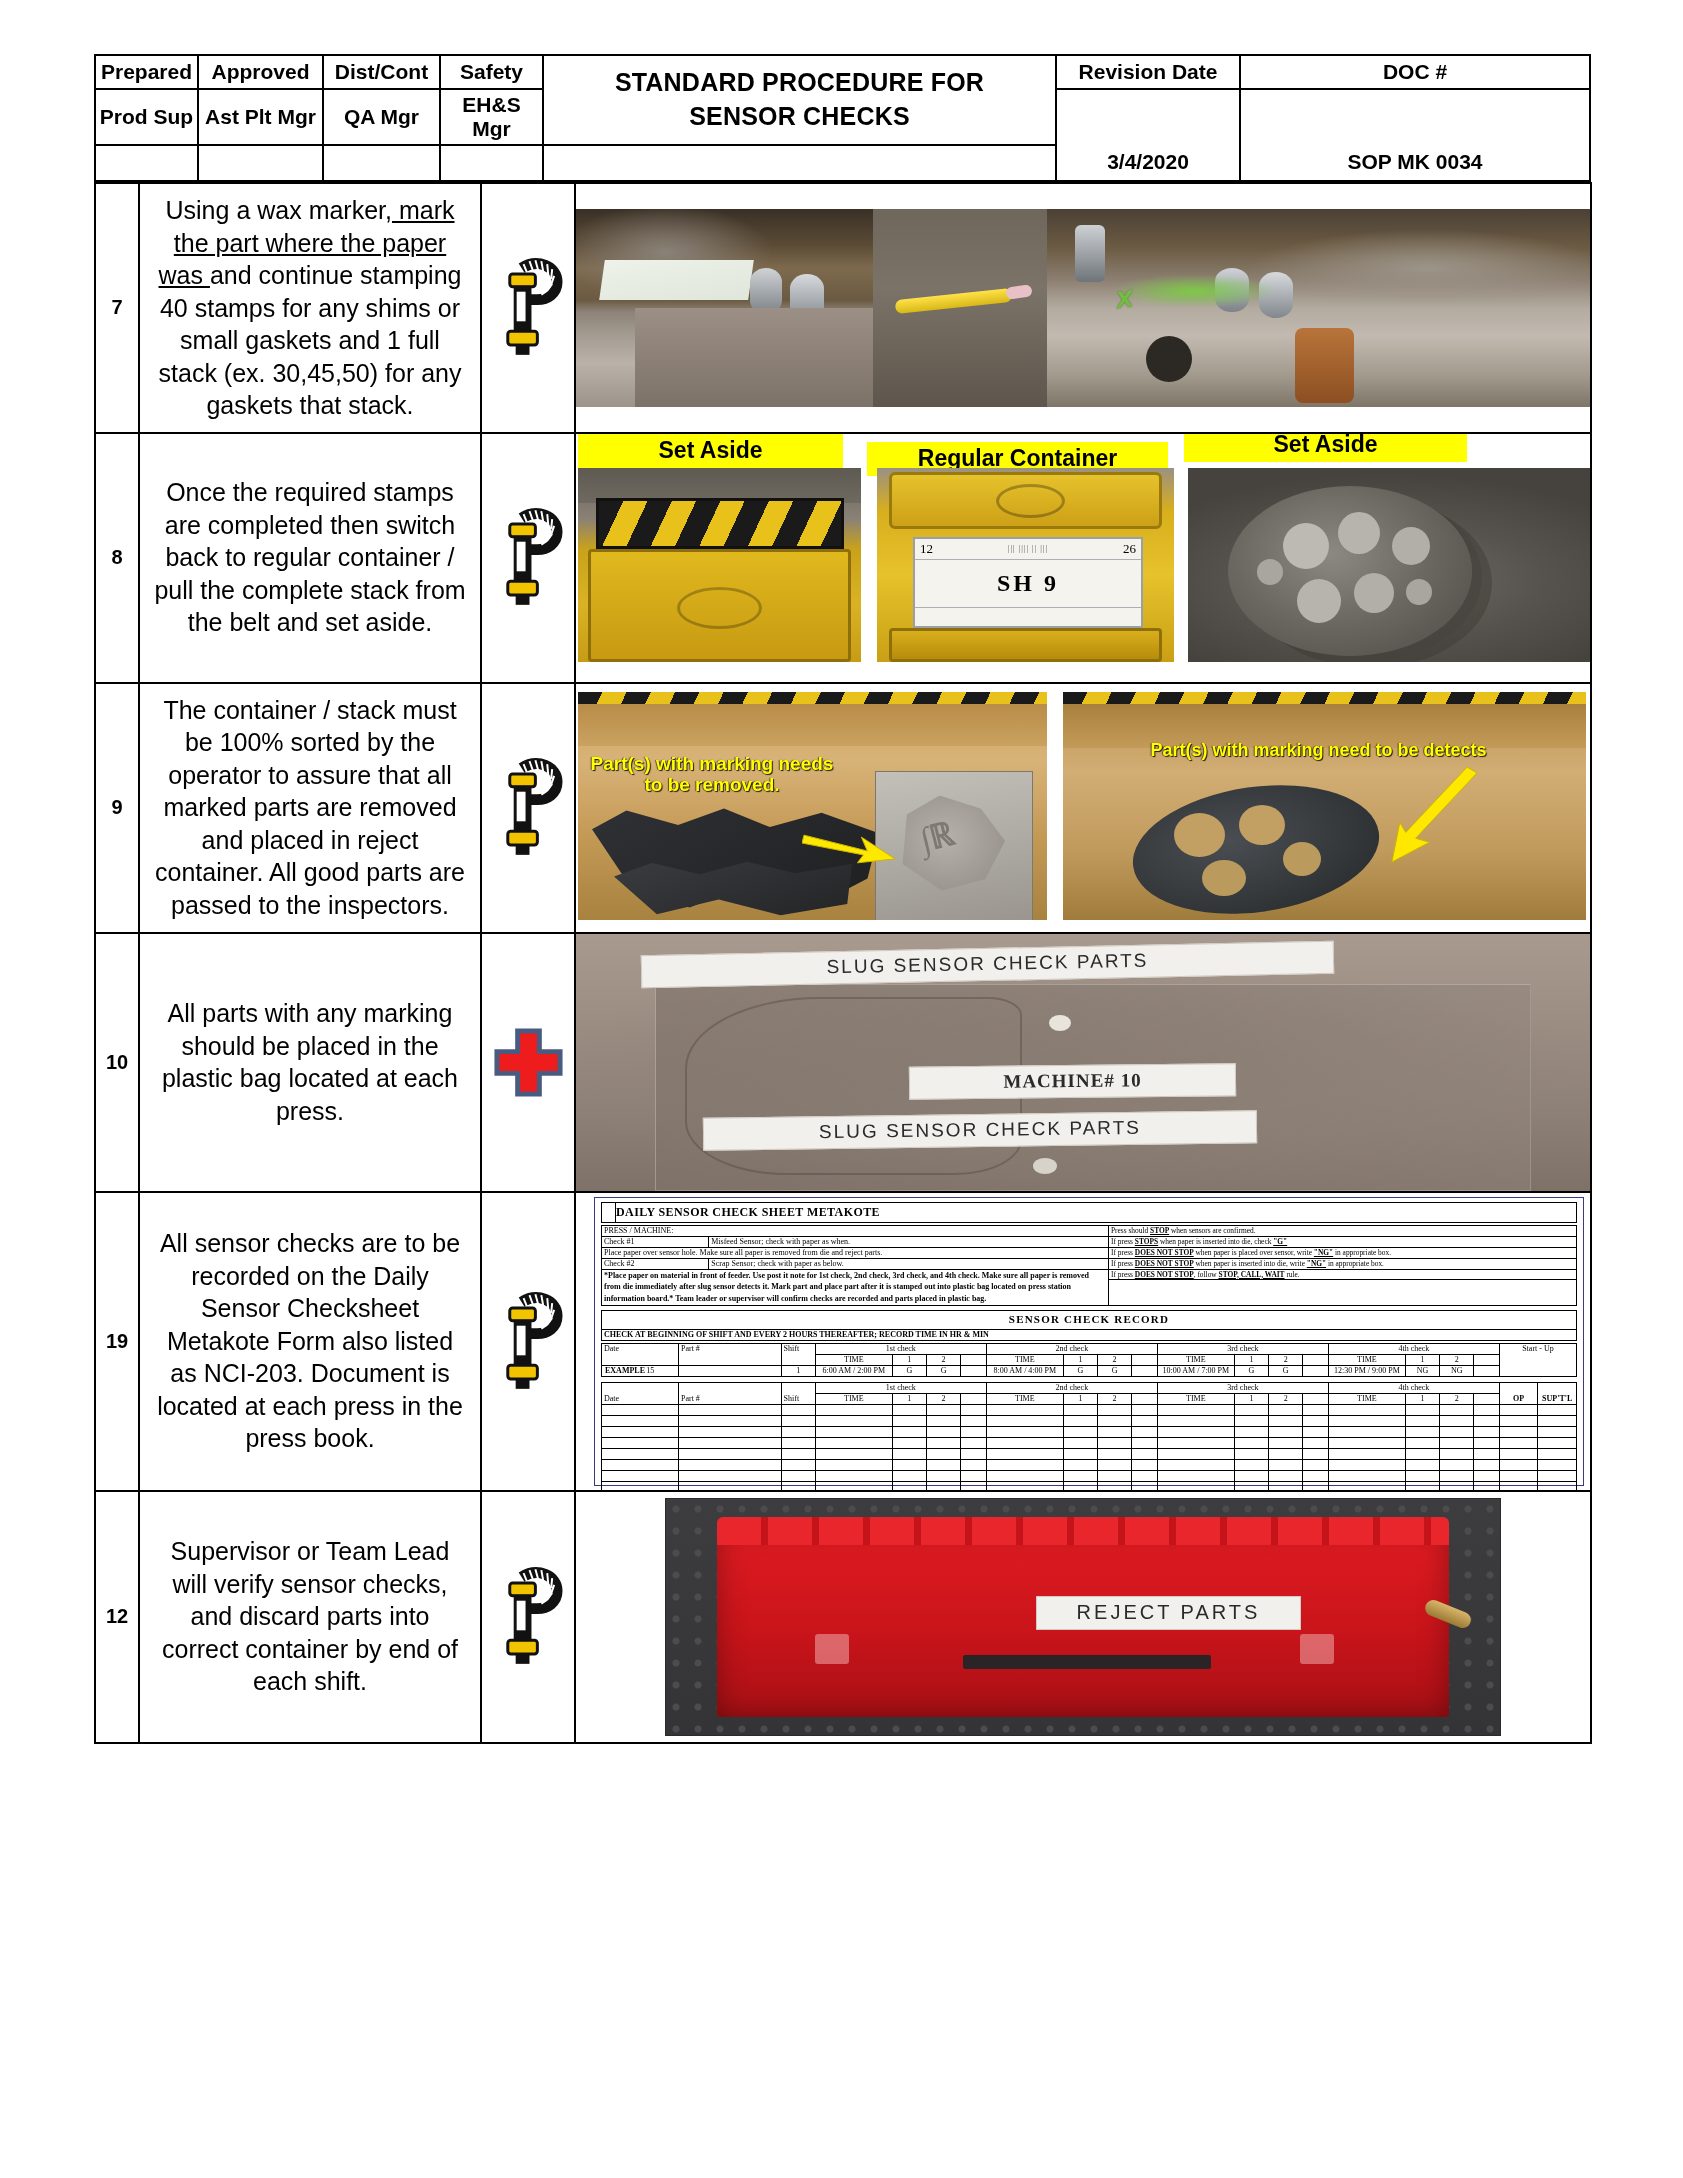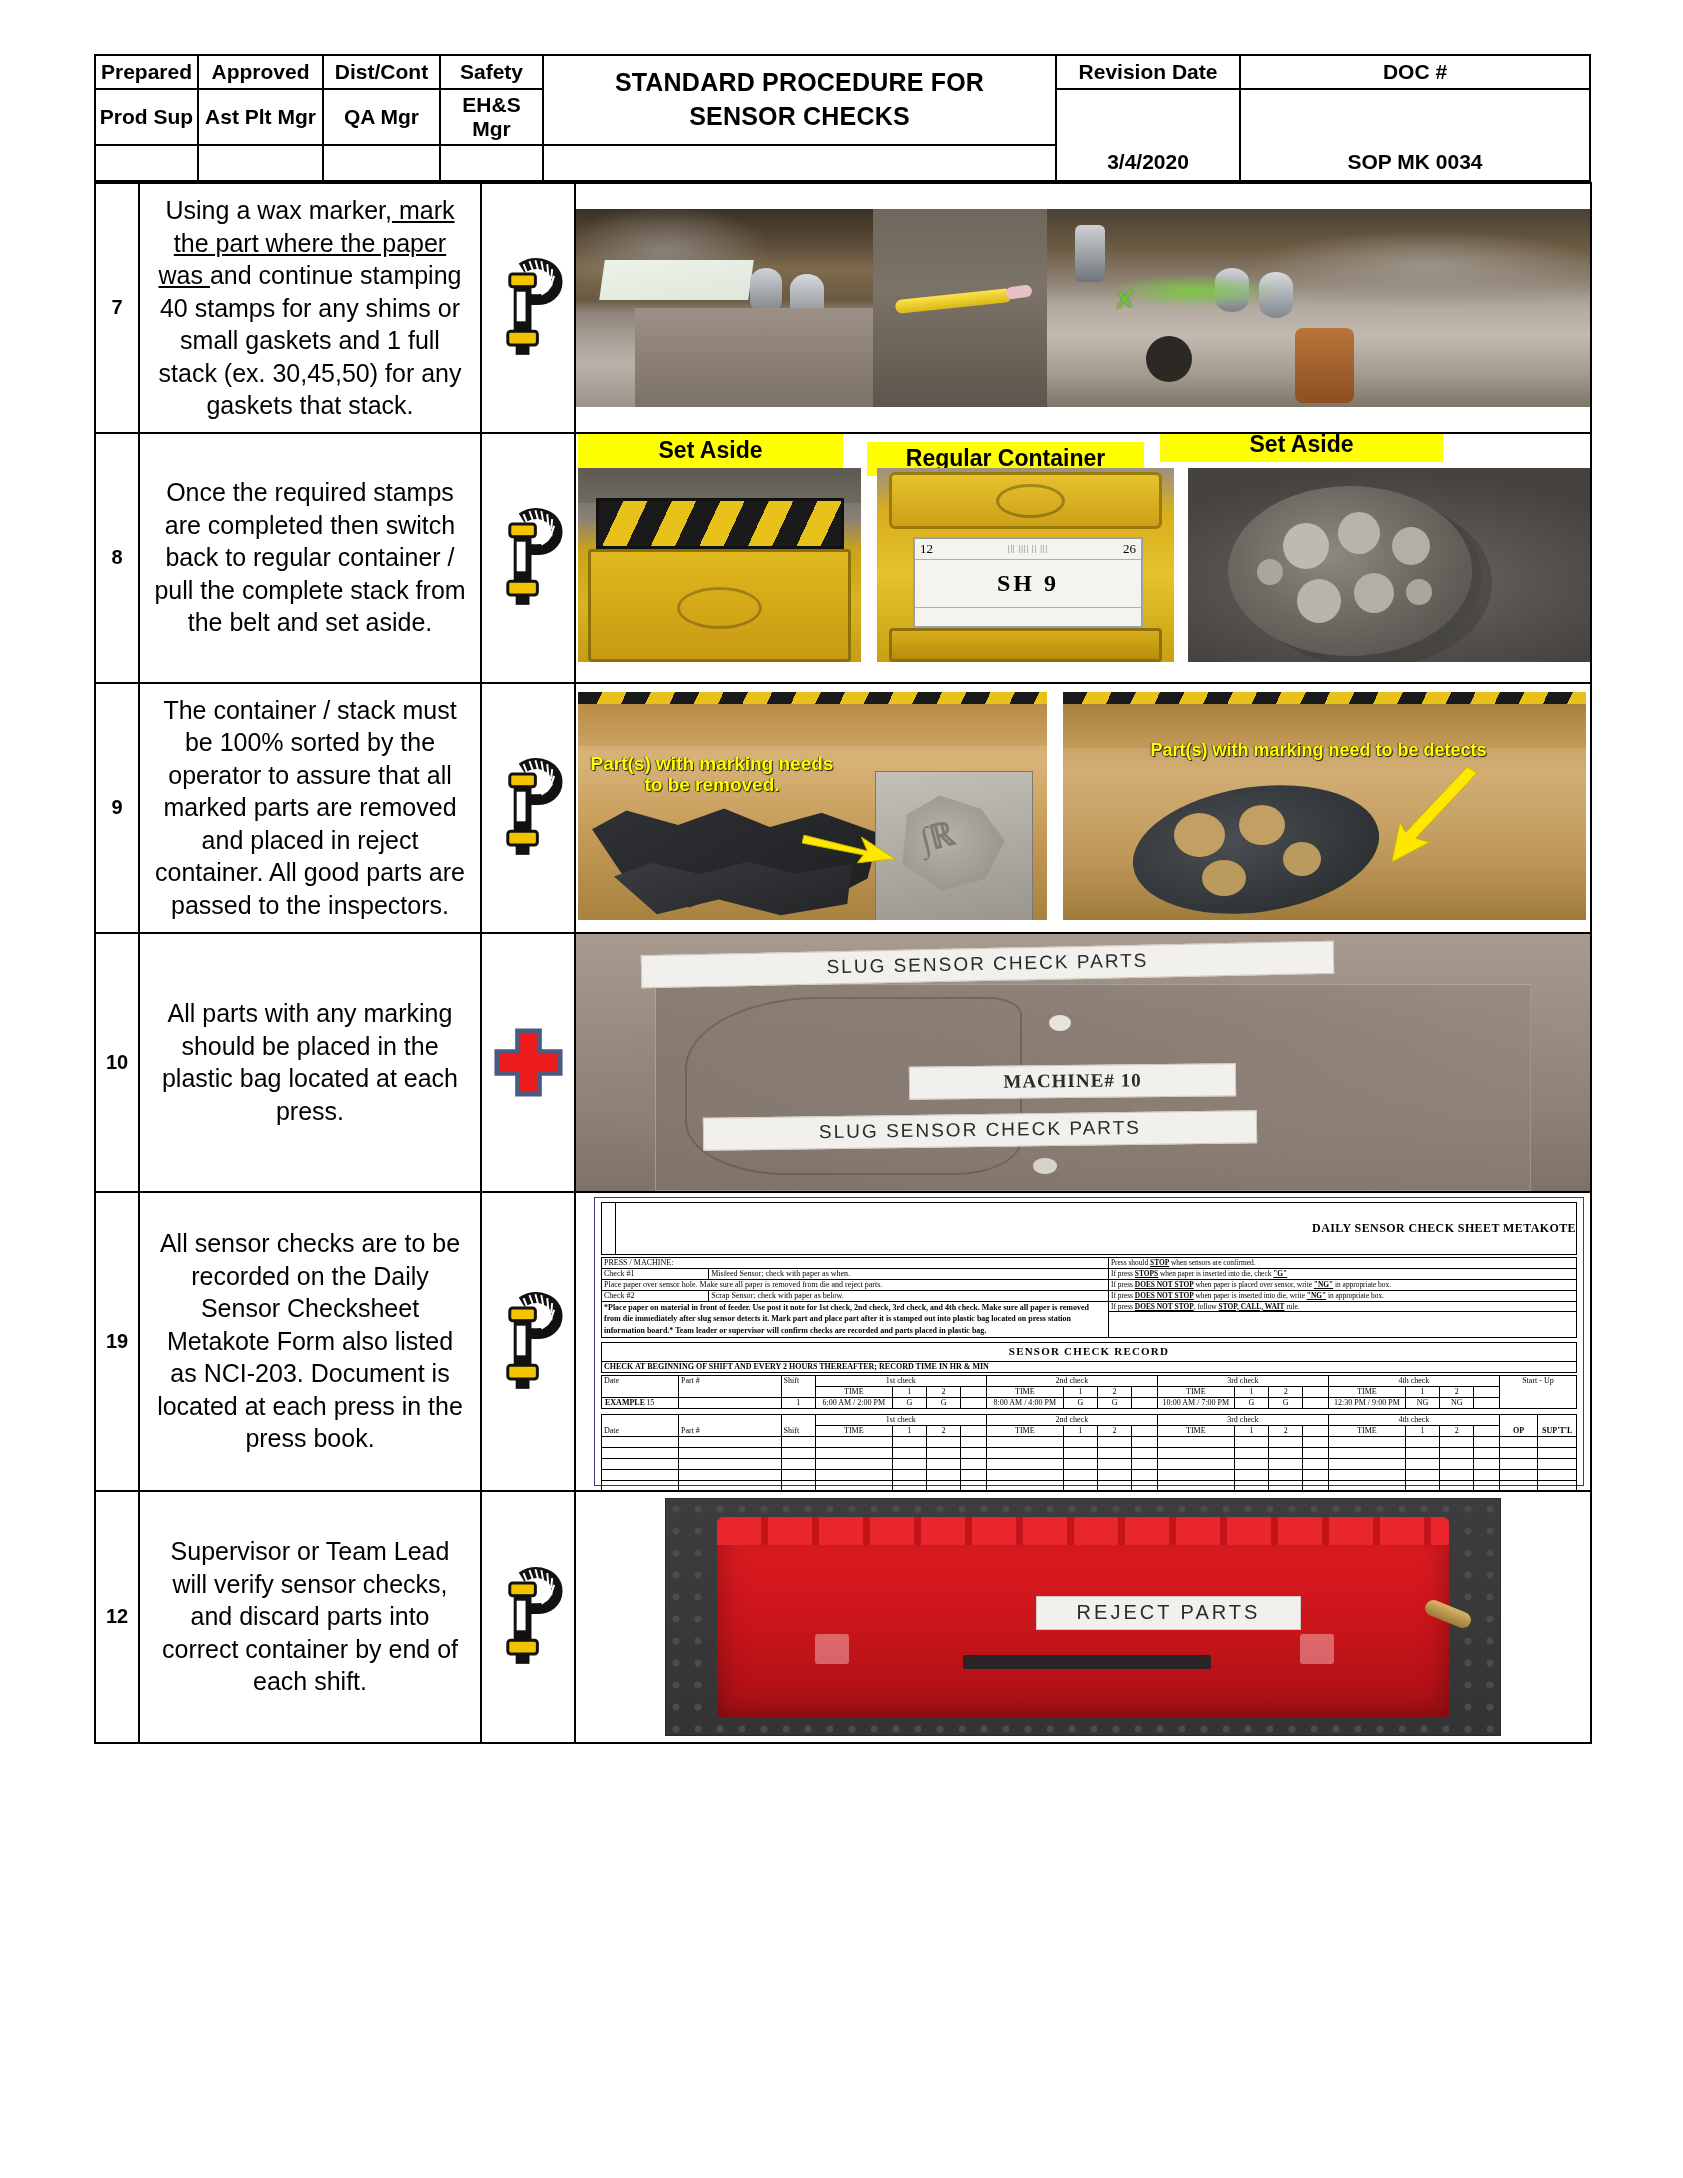--- a/index.html
+++ b/index.html
@@ -181,21 +181,21 @@
     border: 1px solid #3b3b7a;
     font-family: "Liberation Serif", serif;
     color: #000;
     width: 100%;
     height: 100%;
     padding: 4px 6px;
     font-size: 8px;
   }
   .form table { border-collapse: collapse; width: 100%; table-layout: fixed; }
   .form td { border: 1px solid #000; padding: 0 2px; line-height: 1.25; vertical-align: top; }
-  .form .ttl { text-align: right; font-weight: bold; font-size: 12px; letter-spacing: 0.4px; padding: 18px 0; }
+  .form .ttl { text-align: left; font-weight: bold; font-size: 12px; letter-spacing: 0.4px; padding: 2px 0; }
   .form .sub { text-align: center; font-weight: bold; font-size: 11px; letter-spacing: 1.2px; padding: 2px 0; }
   .form .tiny { font-size: 7.4px; }
   .form u { text-decoration: underline; }
   .form b { font-weight: bold; }
   .form .ctr { text-align: center; }
   .form .blank-row td { height: 9px; }
   .form .hdrow td { text-align: center; font-size: 8px; }
 </style>
 </head>
 <body>
@@ -307,21 +307,21 @@
           <rect x="25" y="44" width="9" height="30" fill="#fff"></rect>
           <rect x="16" y="84" width="30" height="14" rx="3" fill="#f2c400" stroke="#111" stroke-width="3"></rect>
           <rect x="24" y="98" width="14" height="10" fill="#111"></rect>
         </svg>
       </td>
       <td class="media">
         <div style="position:relative;height:248px;width:100%">
 
           <div style="display:flex;align-items:flex-start;height:34px;">
             <div class="yhl" style="width:265px;margin-left:2px;">Set Aside</div>
-            <div class="yhl" style="width:277px;margin-left:24px;margin-top:8px;">Regular Container</div>
+            <div class="yhl" style="width:301px;margin-left:24px;margin-top:8px;">Regular Container</div>
             <div class="yhl" style="width:283px;margin-left:16px;margin-top:-6px;">Set Aside</div>
           </div>
 
           <div style="display:flex;position:absolute;top:34px;left:2px;right:0;bottom:20px;">
             <div class="ph p-bin" style="flex:0 0 283px;">
               <div style="position:absolute;inset:0;background:linear-gradient(180deg,#5e5a52 0%,#6e6a60 18%,transparent 18%)"></div>
               <div class="stripe-bar" style="position:absolute;left:18px;top:30px;width:248px;height:51px;border:3px solid #111;"></div>
               <div style="position:absolute;left:10px;top:81px;width:263px;bottom:0;background:linear-gradient(180deg,#e0b81e,#c79a12);border:3px solid #8e6f09;border-radius:4px"></div>
               <div style="position:absolute;left:99px;top:119px;width:85px;height:42px;border:3px solid rgba(0,0,0,.25);border-radius:50%"></div>
             </div>

